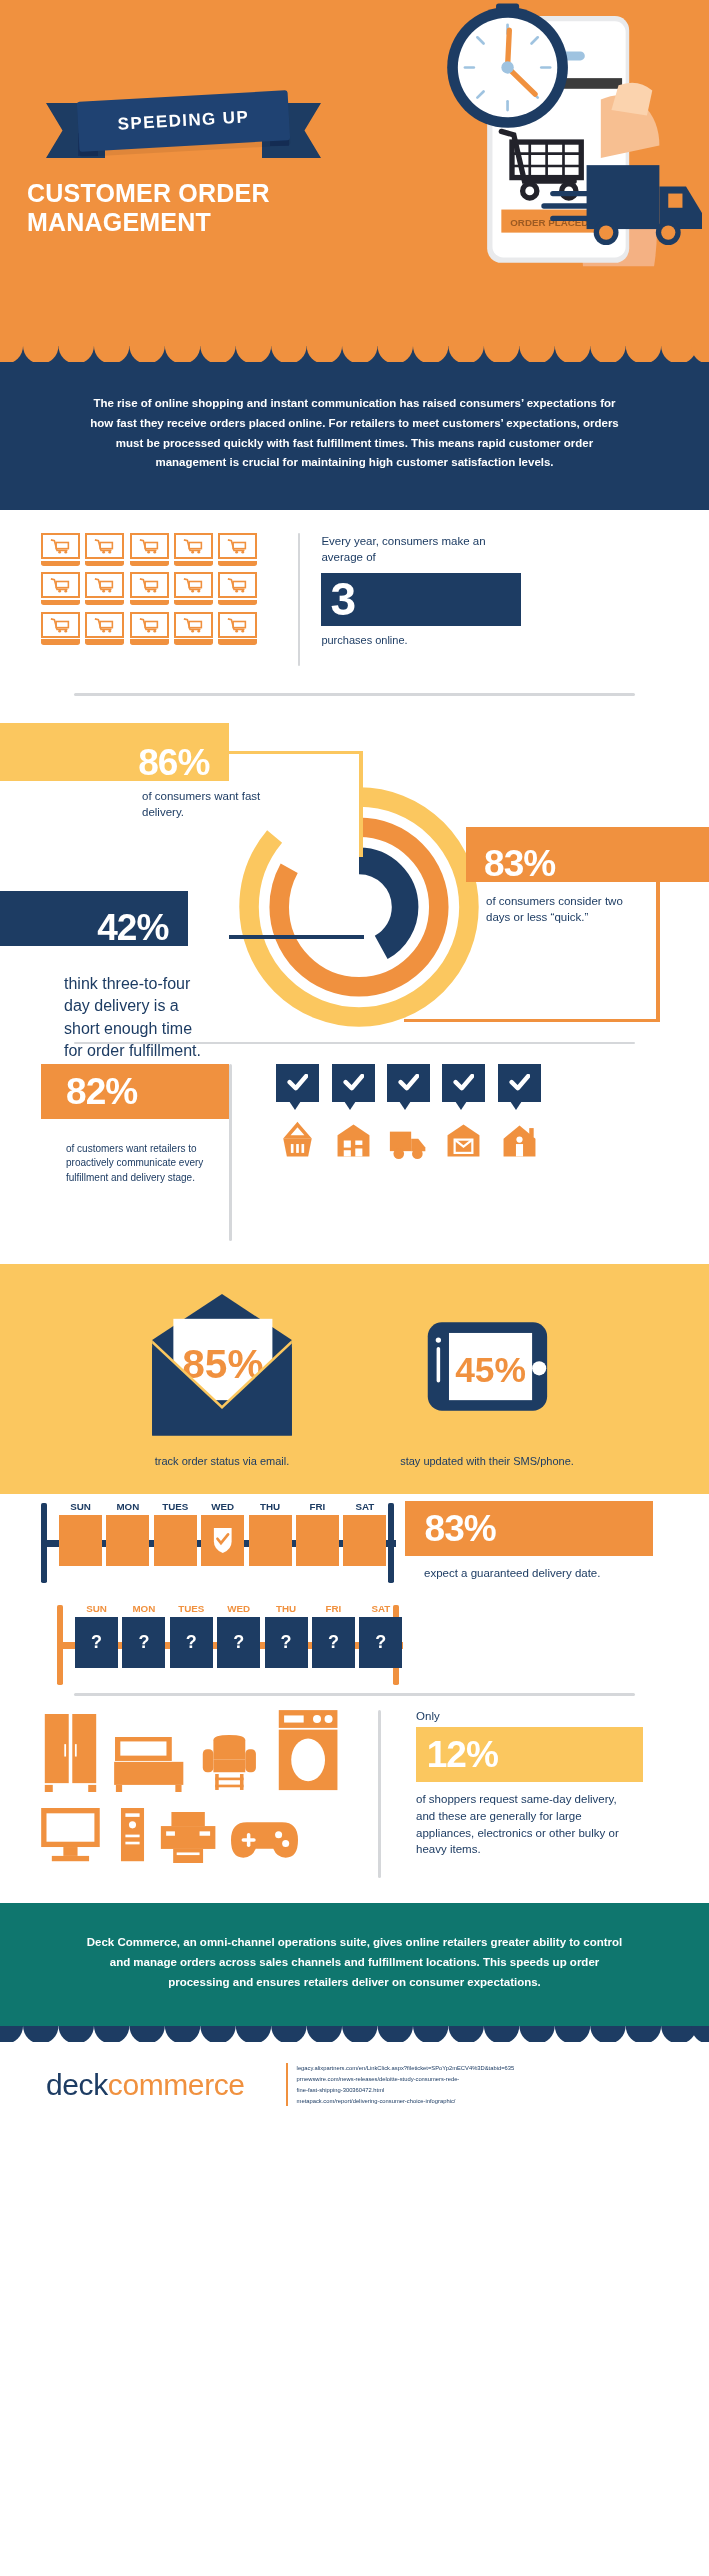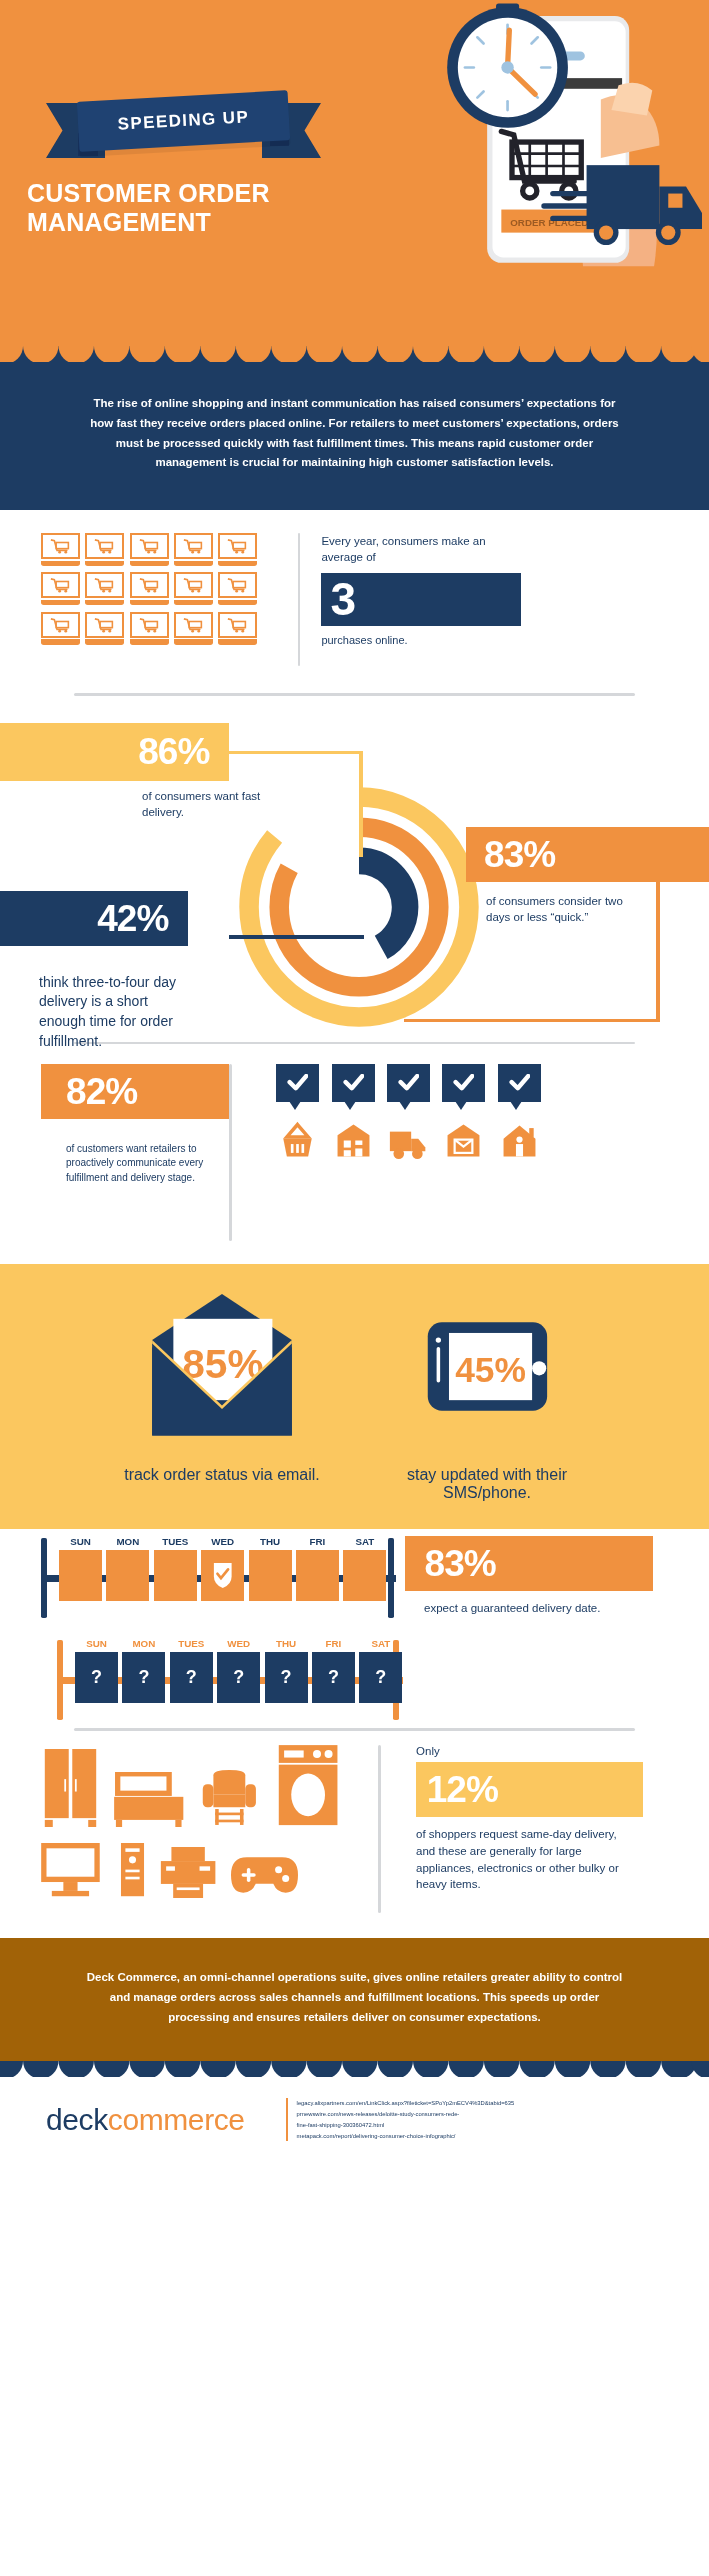--- a/index.html
+++ b/index.html
@@ -77,50 +77,50 @@
   .bignum-box {
     background: #1d3c63; color: #fff; margin-top: 7px; padding: 1.8px 0 3.5px 9px;
     width: 200px;
   }
   .bignum-box b { font-size: 46px; line-height: 1.05; font-weight: bold; letter-spacing: -0.9px; }
   .s15-tail { font-size: 11px; margin-top: 8px; }
 
   
   .donut-sect { position: relative; height: 346px; padding-top: 19.5px; }
   .tag {
-    position: absolute; color: #fff; font-weight: normal; display: flex; align-items: center;
+    position: absolute; color: #fff; font-weight: normal; display: flex; align-items: flex-end;
   }
   .tag b { font-size: 37px; letter-spacing: -0.9px; line-height: 1; }
   .t86 { left: 0; top: 27px; width: 229px; height: 58px; background: #fbc75f; justify-content: flex-end; padding-right: 19.5px; }
   .c86 { position: absolute; left: 142px; top: 92px; width: 133px; font-size: 11.5px; line-height: 1.4; color:#1d3c63; }
   .t83 { left: 466px; top: 131px; width: 244px; height: 55px; background: #f0913f; padding-left: 18px; }
   .c83 { position: absolute; left: 486px; top: 197px; width: 151px; font-size: 11.5px; line-height: 1.4; color:#1d3c63; }
   .t42 { left: 0; top: 195px; width: 188px; height: 55px; background: #1d3c63; justify-content: flex-end; padding-right: 19.5px; }
-  .c42 { position: absolute; left: 39px; top: 277px; width: 151px; font-size: 14px; line-height: 1.4; color:#1d3c63; }
+  .c42 { position: absolute; left: 64px; top: 277px; width: 151px; font-size: 16px; line-height: 1.4; color:#1d3c63; }
   .donut-art { position: absolute; left: 226px; top: 78px; }
   .lead-line { position: absolute; background: #1d3c63; }
 
   
   .s82 { display: flex; padding: 19.5px 41px 23px 41px; align-items: flex-start; }
   .s82-left { width: 188px; }
   .pill82 { background: #f0913f; color: #fff; height: 55px; display:flex; align-items:center; padding-left: 25px; }
   .pill82 b { font-size: 37px; line-height: 1; letter-spacing: -0.9px; }
   .s82-cap { font-size: 10px; line-height: 1.45; margin-top: 23px; padding-left: 25px; width: 168px;}
   .s82-right { margin-left: 19.5px; padding-left: 25px; flex: 1; }
   .check-row { display: flex; gap: 12.4px; }
   .check-cell { width: 43px; }
   .check-bubble { width: 43px; height: 38px; background: #1d3c63; position: relative; display:flex; align-items:center; justify-content:center; }
   .check-bubble:after { content:""; position: absolute; left: 12.4px; bottom: -8px; border-left: 6.2px solid transparent; border-right: 6.2px solid transparent; border-top: 9px solid #1d3c63; }
   .icon-row { display: flex; gap: 12.4px; margin-top: 17px; }
   .icon-cell { width: 43px; height: 41px; display:flex; align-items:flex-end; justify-content:center; }
 
   
   .yellow { background: #fbc75f; padding: 30px 0 27px 0; display: flex; justify-content: center; gap: 43px; }
   .ycol { width: 222px; text-align: center; }
-  .ycap { font-size: 16px; color: #1d3c63; margin-top: 23px; }
+  .ycap { font-size: 11px; color: #1d3c63; margin-top: 12px; }
 
   
   .week-sect { padding: 7px 41px 7px 41px; position: relative; }
   .wk-row { display: flex; align-items: flex-start; }
   .cal { position: relative; width: 355px; }
   .cal-days { display: flex; gap: 4.4px; margin-left: 18px; }
   .cal-day { width: 43px; text-align: center; font-size: 9.8px; font-weight: bold; }
   .cal-bar { position: relative; margin-top: 3.5px; height: 55px; }
   .cal-axis { position: absolute; left: 0; right: 0; top: 25px; height: 6.2px; }
   .cal-end { position: absolute; top: -12.4px; width: 6.2px; height: 80px; border-radius: 1.8px; }
@@ -140,21 +140,21 @@
   .appl-row { display: flex; align-items: flex-end; gap: 14px; }
   .appl-row.r2 { margin-top: 16px; gap: 12.4px; }
   .s46-right { margin-left: 12.4px; padding-left: 23px; flex: 1; }
   .only { font-size: 11.5px; color: #1d3c63; }
   .t46 { background: #fbc75f; color: #fff; height: 55px; display:flex; align-items:center; padding-left: 10.6px; margin-top: 5.3px; width: 227px; }
   .t46 b { font-size: 37px; line-height: 1; letter-spacing: -0.9px; }
   .c46 { font-size: 11.5px; line-height: 1.45; margin-top: 9px; width: 204px; }
 
   
   .outro {
-    background: #a16207; color: #fff; padding: 30px 78px 34px 78px;
+    background: #0f766e; color: #fff; padding: 30px 78px 34px 78px;
     text-align: center; font-size: 11.5px; line-height: 1.72; font-weight: bold;
   }
   .footer { background: #fff; padding: 21px 0 19.5px 0; display: flex; align-items: center; }
   .logo { margin-left: 46px; font-size: 30px; letter-spacing: -0.4px; }
   .logo .deck { color: #1d3c63; }
   .logo .commerce { color: #f0913f; }
   .sources { margin-left: 41px; border-left: 2.7px solid #f0913f; padding-left: 9px; }
   .sources div { font-size: 5.8px; line-height: 1.85; color: #1d3c63; }
 </style>
 </head>

